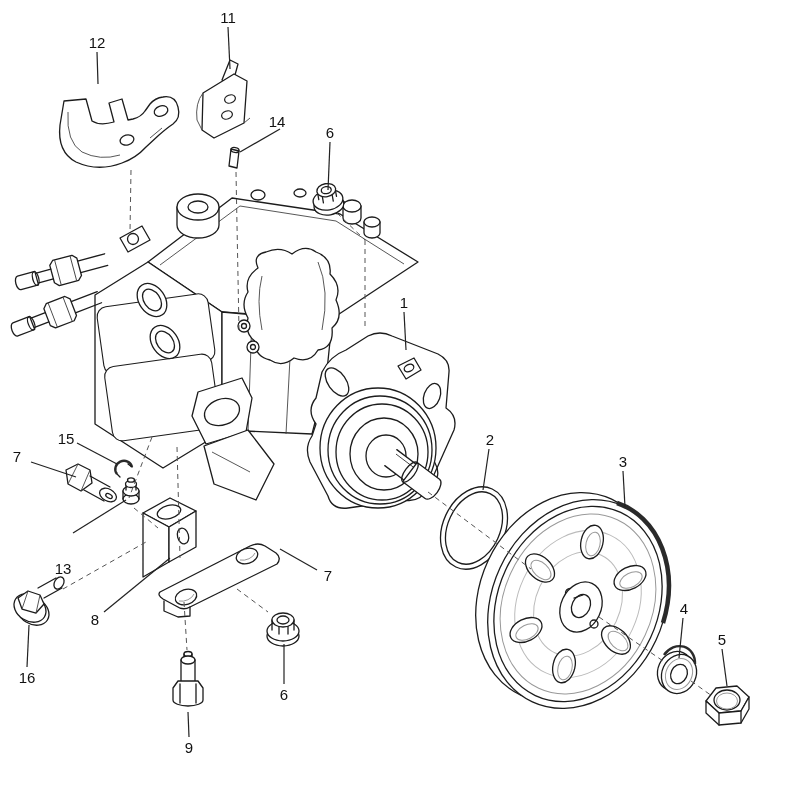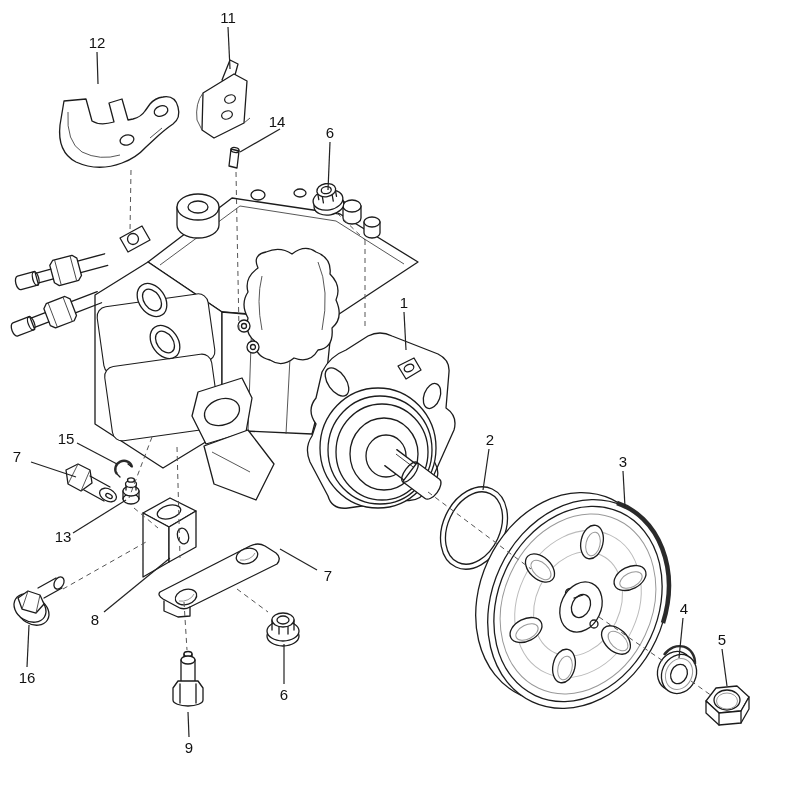--- a/index.html
+++ b/index.html
@@ -308,17 +308,17 @@
       <div class="callout" style="left: 404px; top: 302px;">1</div>
       <div class="callout" style="left: 490px; top: 439px;">2</div>
       <div class="callout" style="left: 623px; top: 461px;">3</div>
       <div class="callout" style="left: 684px; top: 608px;">4</div>
       <div class="callout" style="left: 722px; top: 639px;">5</div>
       <div class="callout" style="left: 328px; top: 575px;">7</div>
       <div class="callout" style="left: 284px; top: 694px;">6</div>
       <div class="callout" style="left: 189px; top: 747px;">9</div>
       <div class="callout" style="left: 95px; top: 619px;">8</div>
       <div class="callout" style="left: 27px; top: 677px;">16</div>
-      <div class="callout" style="left: 63px; top: 536px;">13</div>
+      <div class="callout" style="left: 63px; top: 568px;">13</div>
       <div class="callout" style="left: 66px; top: 438px; text-align: center;">15</div>
       <div class="callout" style="left: 17px; top: 456px;">7</div>
     </div>
 </div>
 
 </body></html>

